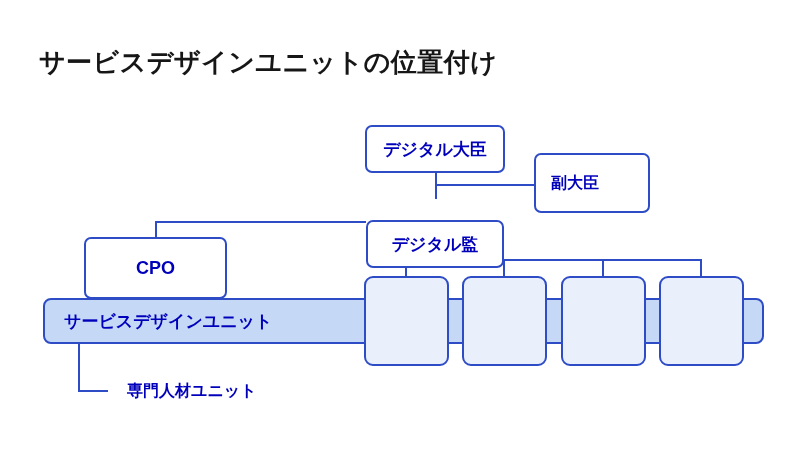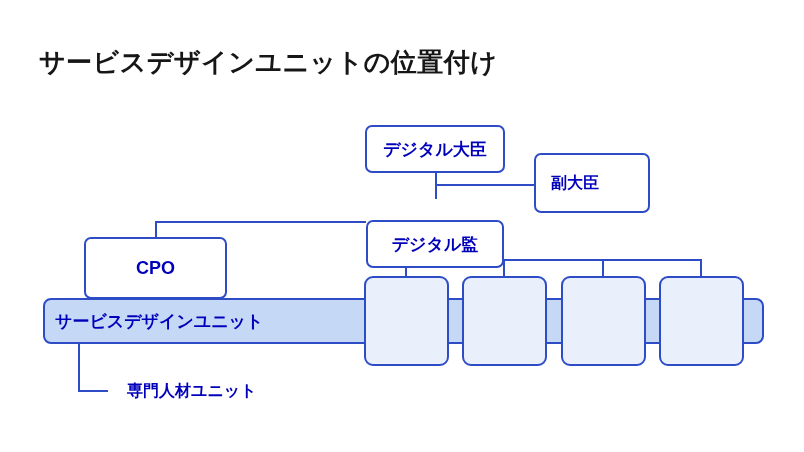--- a/index.html
+++ b/index.html
@@ -49,21 +49,21 @@
     position:absolute;
     left:43px;top:298px;width:721px;height:46px;
     box-sizing:border-box;
     background:var(--band-fill,#c5d9f7);
     border:2px solid var(--border-blue,#2e4cc6);
     border-radius:8px;
     z-index:2;
     display:flex;align-items:center;
   }
   .band-label{
-    padding-left:10px;
+    padding-left:19px;
     color:var(--text-blue,#0000bb);
     font-weight:700;
     font-size:17px;
     white-space:nowrap;
   }
   .unit-box{
     position:absolute;
     top:276px;width:85px;height:90px;
     box-sizing:border-box;
     background:var(--unit-fill,#e9f0fc);

